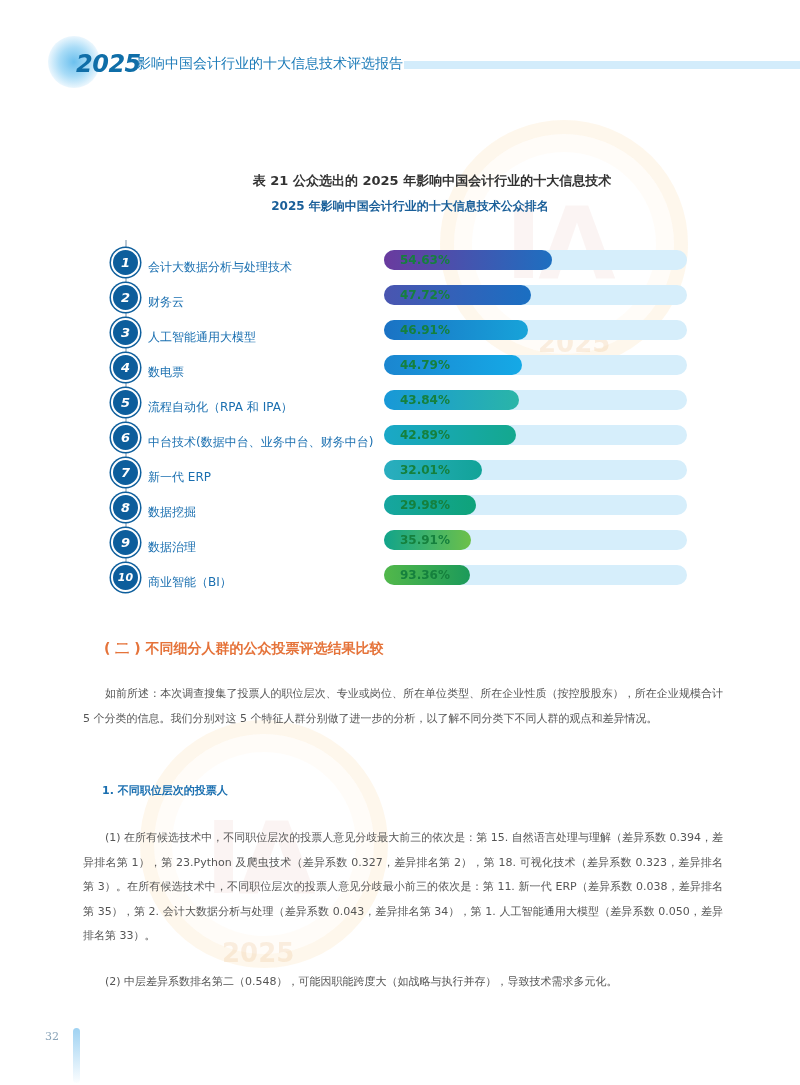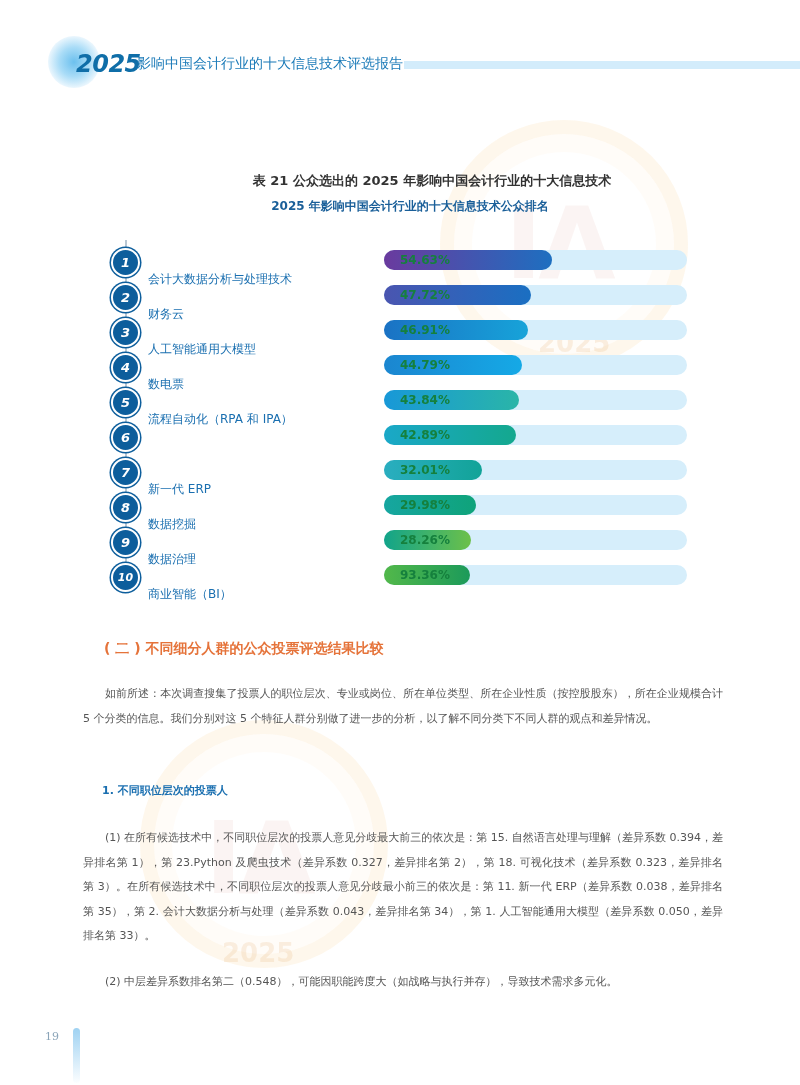--- a/index.html
+++ b/index.html
@@ -47,21 +47,21 @@
     position:absolute; left:125px; top:240px; width:2px; height:350px; background:#b9c7d3;
   }
   .row { position:absolute; left:0; width:800px; height:32px; }
   .badge {
     position:absolute; left:111px; top:1px; width:25px; height:25px; border-radius:50%;
     background:#0d5e9c; border:2px solid #ffffff; box-shadow:0 0 0 1.5px #0d5e9c;
     color:#fff; font-size:13px; font-style:italic; font-weight:bold;
     display:flex; align-items:center; justify-content:center;
   }
   .label {
-    position:absolute; left:148px; top:24px; font-size:12px; color:#1a6fb0;
+    position:absolute; left:148px; top:12px; font-size:12px; color:#1a6fb0;
     white-space:nowrap;
   }
   .track {
     position:absolute; left:384px; top:3px; width:303px; height:20px; border-radius:10px;
     background:#d6eefb;
   }
   .fill {
     position:absolute; left:384px; top:3px; height:20px; border-radius:10px;
   }
   .pct {
@@ -134,20 +134,21 @@
     </div>
     <div class="row" style="top: 387px;">
       <div class="badge">5</div>
       <div class="label">流程自动化（RPA 和 IPA）</div>
       <div class="track"></div>
       <div class="fill" style="width: 135px; background: linear-gradient(90deg, rgb(24, 152, 216), rgb(42, 181, 168));"></div>
       <div class="pct">43.84%</div>
     </div>
     <div class="row" style="top: 422px;">
       <div class="badge">6</div>
+      <div class="label">中台技术(数据中台、业务中台、财务中台)</div>
       <div class="track"></div>
       <div class="fill" style="width: 132px; background: linear-gradient(90deg, rgb(26, 168, 200), rgb(20, 168, 142));"></div>
       <div class="pct">42.89%</div>
     </div>
     <div class="row" style="top: 457px;">
       <div class="badge">7</div>
       <div class="label">新一代 ERP</div>
       <div class="track"></div>
       <div class="fill" style="width: 98px; background: linear-gradient(90deg, rgb(42, 174, 192), rgb(18, 163, 152));"></div>
       <div class="pct">32.01%</div>
@@ -157,31 +158,31 @@
       <div class="label">数据挖掘</div>
       <div class="track"></div>
       <div class="fill" style="width: 92px; background: linear-gradient(90deg, rgb(22, 166, 160), rgb(15, 163, 122));"></div>
       <div class="pct">29.98%</div>
     </div>
     <div class="row" style="top: 527px;">
       <div class="badge">9</div>
       <div class="label">数据治理</div>
       <div class="track"></div>
       <div class="fill" style="width: 87px; background: linear-gradient(90deg, rgb(18, 164, 138), rgb(108, 192, 74));"></div>
-      <div class="pct">28.26%</div>
+      <div class="pct">35.91%</div>
     </div>
     <div class="row" style="top: 562px;">
       <div class="badge" style="font-size: 11px;">10</div>
       <div class="label">商业智能（BI）</div>
       <div class="track"></div>
       <div class="fill" style="width: 86px; background: linear-gradient(90deg, rgb(82, 184, 74), rgb(28, 154, 90));"></div>
       <div class="pct">93.36%</div>
     </div>
   </div>
 
 <div class="sec-title">( 二 ) 不同细分人群的公众投票评选结果比较</div>
 <div class="para" style="top:682px;text-indent:22px;">如前所述：本次调查搜集了投票人的职位层次、专业或岗位、所在单位类型、所在企业性质（按控股股东），所在企业规模合计 5 个分类的信息。我们分别对这 5 个特征人群分别做了进一步的分析，以了解不同分类下不同人群的观点和差异情况。</div>
 <div class="sub-title">1. 不同职位层次的投票人</div>
 <div class="para" style="top:826px;text-indent:22px;">(1) 在所有候选技术中，不同职位层次的投票人意见分歧最大前三的依次是：第 15. 自然语言处理与理解（差异系数 0.394，差异排名第 1），第 23.Python 及爬虫技术（差异系数 0.327，差异排名第 2），第 18. 可视化技术（差异系数 0.323，差异排名第 3）。在所有候选技术中，不同职位层次的投票人意见分歧最小前三的依次是：第 11. 新一代 ERP（差异系数 0.038，差异排名第 35），第 2. 会计大数据分析与处理（差异系数 0.043，差异排名第 34），第 1. 人工智能通用大模型（差异系数 0.050，差异排名第 33）。</div>
 <div class="para" style="top:970px;text-indent:22px;">(2) 中层差异系数排名第二（0.548），可能因职能跨度大（如战略与执行并存），导致技术需求多元化。</div>
 
-<div class="page-num">19</div>
+<div class="page-num">32</div>
 <div class="page-bar"></div>
 
 </body></html>

